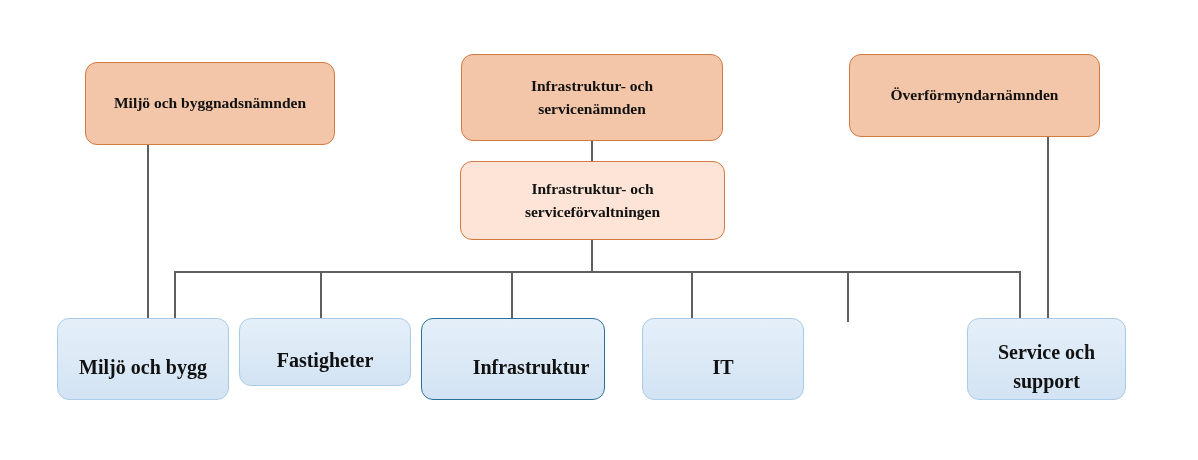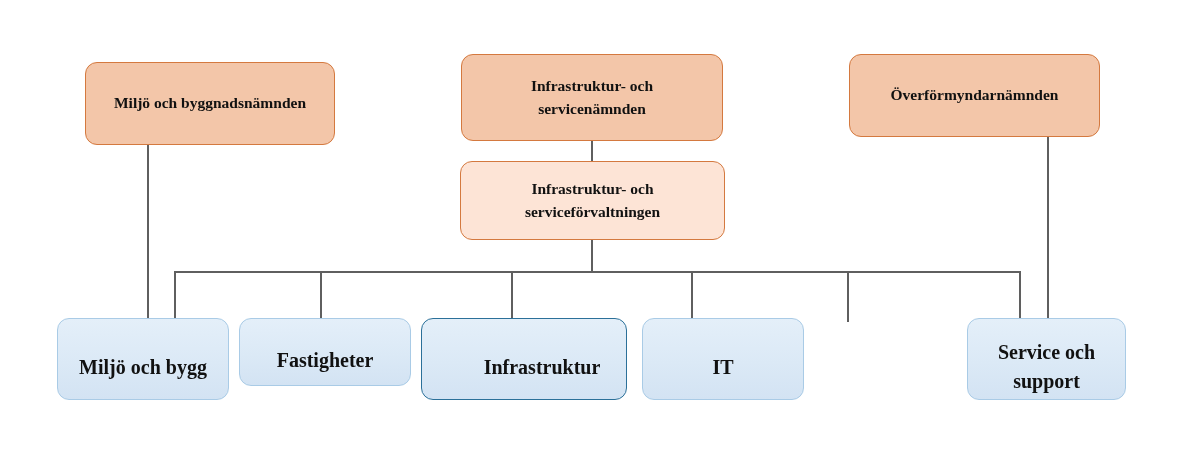--- a/index.html
+++ b/index.html
@@ -110,21 +110,21 @@
   </div>
 
   <div class="node nivå-enhet" style="left:57px; top:318px; width:172px; height:82px;">
     <span class="node-label">Miljö och bygg</span>
   </div>
 
   <div class="node nivå-enhet" style="left:239px; top:318px; width:172px; height:68px;">
     <span class="node-label">Fastigheter</span>
   </div>
 
-  <div class="node nivå-enhet accent-strong" style="left:421px; top:318px; width:206px; height:82px;padding-left:36px;">
+  <div class="node nivå-enhet accent-strong" style="left:421px; top:318px; width:184px; height:82px;padding-left:36px;">
     <span class="node-label">Infrastruktur</span>
   </div>
 
   <div class="node nivå-enhet" style="left:642px; top:318px; width:162px; height:82px;">
     <span class="node-label">IT</span>
   </div>
 
 
   <div class="node nivå-enhet" style="left:967px; top:318px; width:159px; height:82px;">
     <span class="node-label">Service och support</span>

